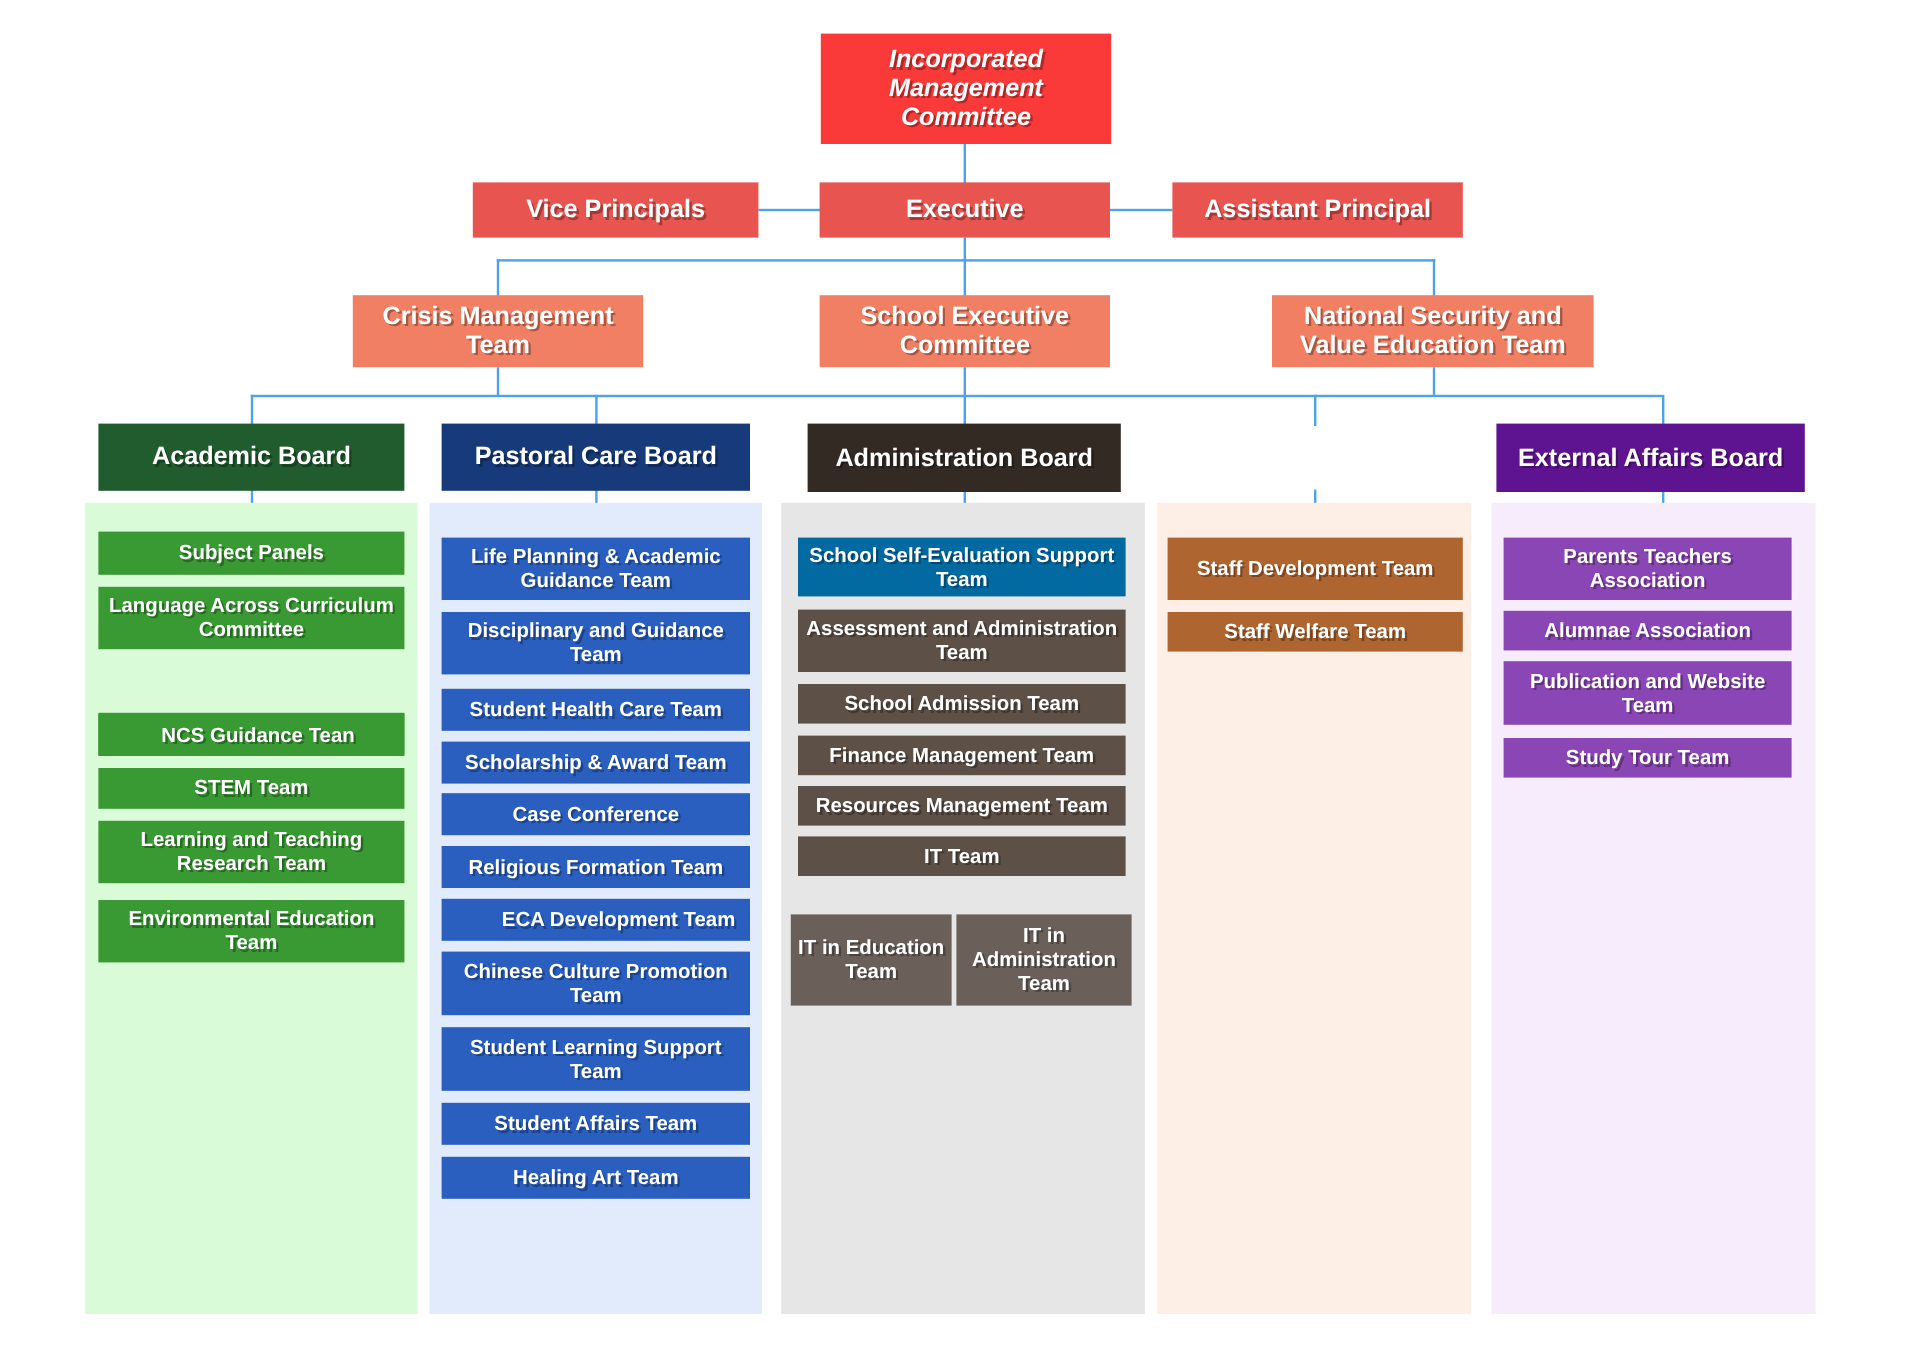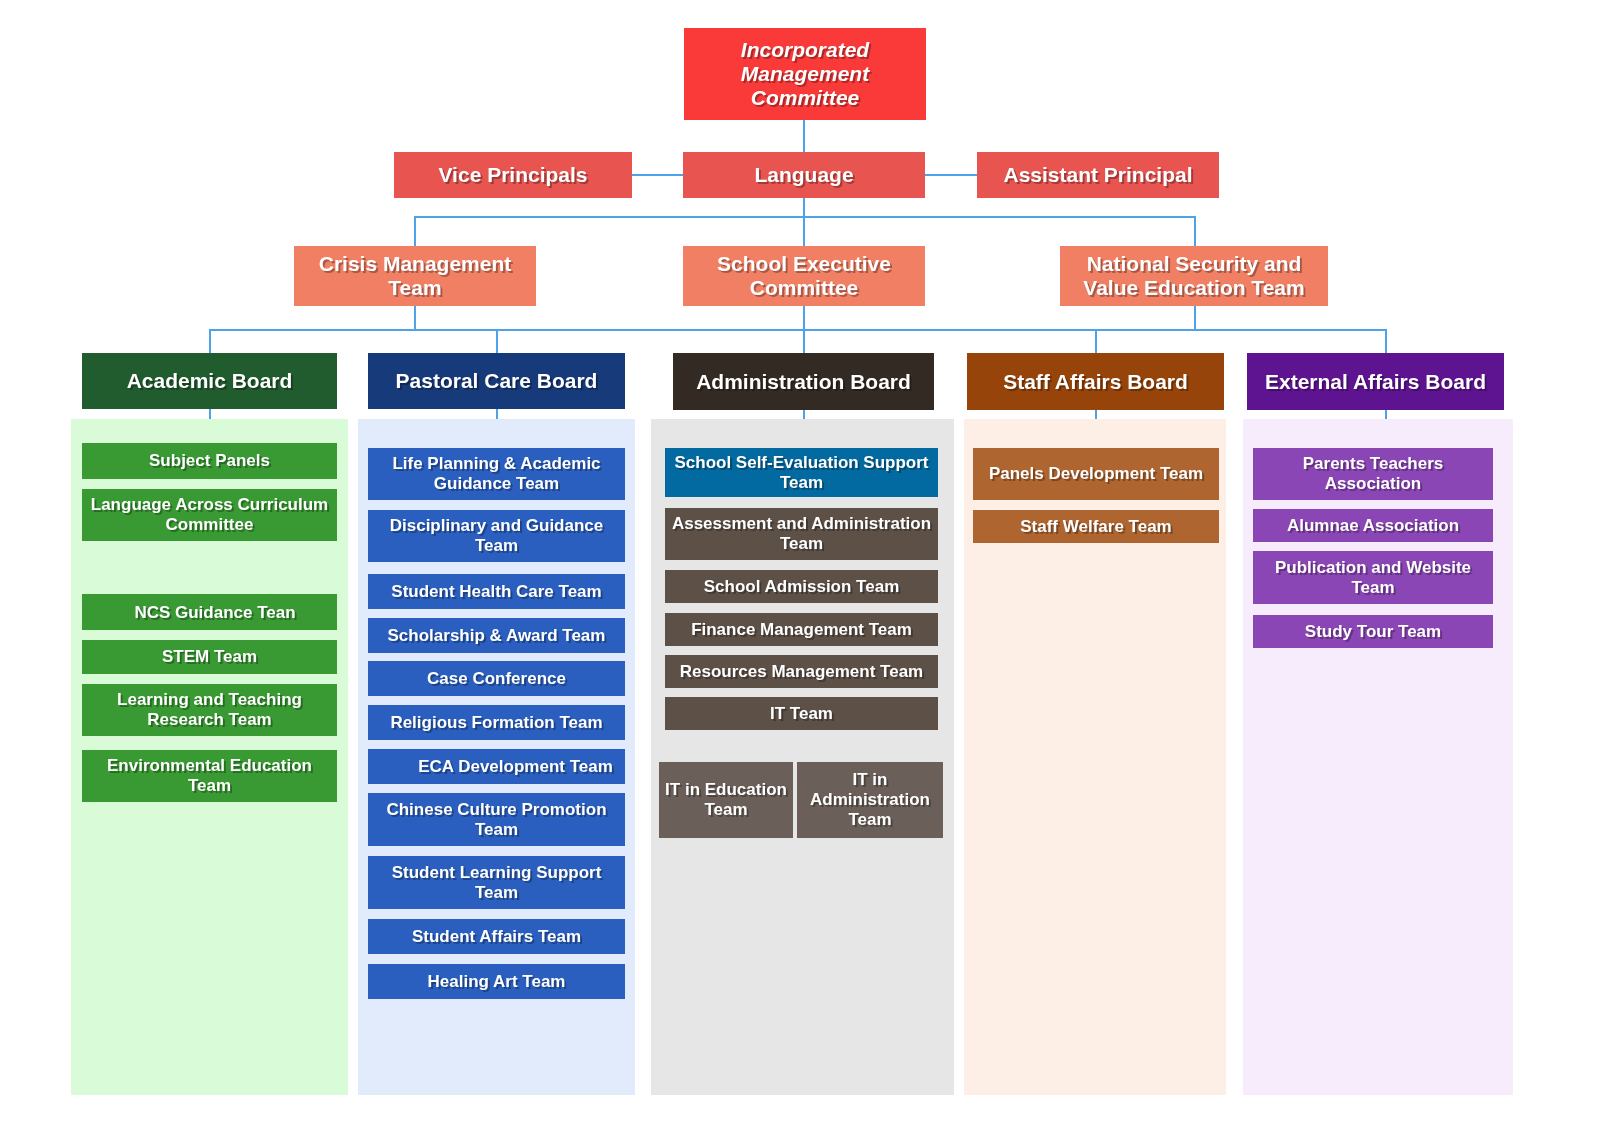--- a/index.html
+++ b/index.html
@@ -98,21 +98,21 @@
 
   <div class="conn v" style="left:800px; top:729px; height:18px;"></div>
   <div class="conn h" style="left:725px; top:746px; width:146px;"></div>
   <div class="conn v" style="left:725px; top:746px; height:17px;"></div>
   <div class="conn v" style="left:869px; top:746px; height:17px;"></div>
 
   <div class="node" style="left:684px; top:28px; width:242px; height:92px; background:#f93a39; font-size:21px;font-style:italic;">Incorporated Management Committee</div>
 
   <div class="node" style="left:394px; top:152px; width:238px; height:46px; background:#e8544f; font-size:21px;">Vice Principals</div>
 
-  <div class="node" style="left:683px; top:152px; width:242px; height:46px; background:#e8544f; font-size:21px;">Language</div>
+  <div class="node" style="left:683px; top:152px; width:242px; height:46px; background:#e8544f; font-size:21px;">Executive</div>
 
   <div class="node" style="left:977px; top:152px; width:242px; height:46px; background:#e8544f; font-size:21px;">Assistant Principal</div>
 
   <div class="node" style="left:294px; top:246px; width:242px; height:60px; background:#f07f64; font-size:21px;">Crisis Management Team</div>
 
   <div class="node" style="left:683px; top:246px; width:242px; height:60px; background:#f07f64; font-size:21px;">School Executive Committee</div>
 
   <div class="node" style="left:1060px; top:246px; width:268px; height:60px; background:#f07f64; font-size:21px;">National Security and Value Education Team</div>
 
   <div class="node" style="left:82px; top:353px; width:255px; height:56px; background:#215c2e; font-size:21px;">Academic Board</div>
@@ -143,23 +143,22 @@
   <div class="panel" style="left:651px; top:419px; width:303px; height:676px; background:#e6e6e6;"></div>
   <div class="panel-item" style="left:665px; top:448px; width:273px; height:49px; background:#0369a1; font-size:17px;">School Self-Evaluation Support Team</div>
   <div class="panel-item" style="left:665px; top:508px; width:273px; height:52px; background:#5d5047; font-size:17px;">Assessment and Administration Team</div>
   <div class="panel-item" style="left:665px; top:570px; width:273px; height:33px; background:#5d5047; font-size:17px;">School Admission Team</div>
   <div class="panel-item" style="left:665px; top:613px; width:273px; height:33px; background:#5d5047; font-size:17px;">Finance Management Team</div>
   <div class="panel-item" style="left:665px; top:655px; width:273px; height:33px; background:#5d5047; font-size:17px;">Resources Management Team</div>
   <div class="panel-item" style="left:665px; top:697px; width:273px; height:33px; background:#5d5047; font-size:17px;">IT Team</div>
   <div class="panel-item" style="left:659px; top:762px; width:134px; height:76px; background:#6b6059; font-size:17px;">IT in Education Team</div>
   <div class="panel-item" style="left:797px; top:762px; width:146px; height:76px; background:#6b6059; font-size:17px;">IT in Administration Team</div>
 
-  <div class="node" style="left:967px; top:353px; width:257px; height:57px; background:#97440a; font-size:21px;">Staff Affairs Board</div>
   <div class="panel" style="left:964px; top:419px; width:262px; height:676px; background:#fdefe5;"></div>
-  <div class="panel-item" style="left:973px; top:448px; width:246px; height:52px; background:#ae6530; font-size:17px;">Panels Development Team</div>
+  <div class="panel-item" style="left:973px; top:448px; width:246px; height:52px; background:#ae6530; font-size:17px;">Staff Development Team</div>
   <div class="panel-item" style="left:973px; top:510px; width:246px; height:33px; background:#ae6530; font-size:17px;">Staff Welfare Team</div>
 
   <div class="node" style="left:1247px; top:353px; width:257px; height:57px; background:#5e1491; font-size:21px;">External Affairs Board</div>
   <div class="panel" style="left:1243px; top:419px; width:270px; height:676px; background:#f6ecfc;"></div>
   <div class="panel-item" style="left:1253px; top:448px; width:240px; height:52px; background:#8b46b5; font-size:17px;">Parents Teachers Association</div>
   <div class="panel-item" style="left:1253px; top:509px; width:240px; height:33px; background:#8b46b5; font-size:17px;">Alumnae Association</div>
   <div class="panel-item" style="left:1253px; top:551px; width:240px; height:53px; background:#8b46b5; font-size:17px;">Publication and Website Team</div>
   <div class="panel-item" style="left:1253px; top:615px; width:240px; height:33px; background:#8b46b5; font-size:17px;">Study Tour Team</div>
 
 </div>

